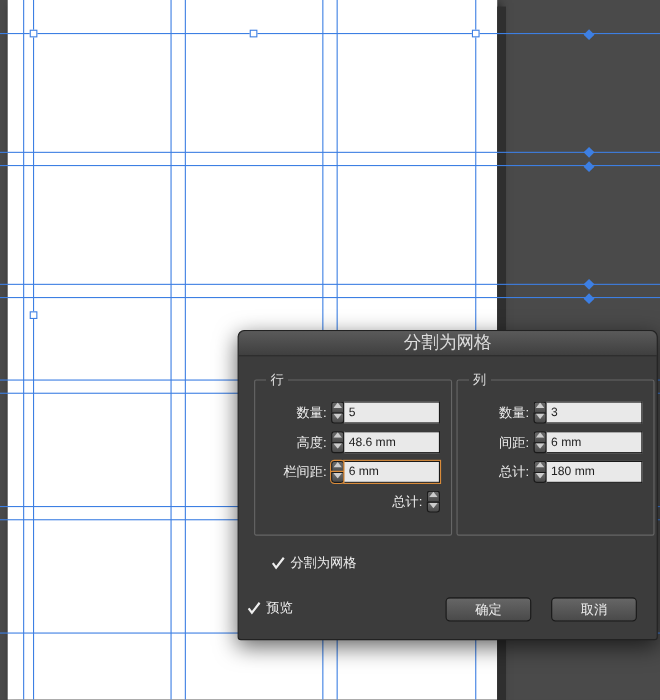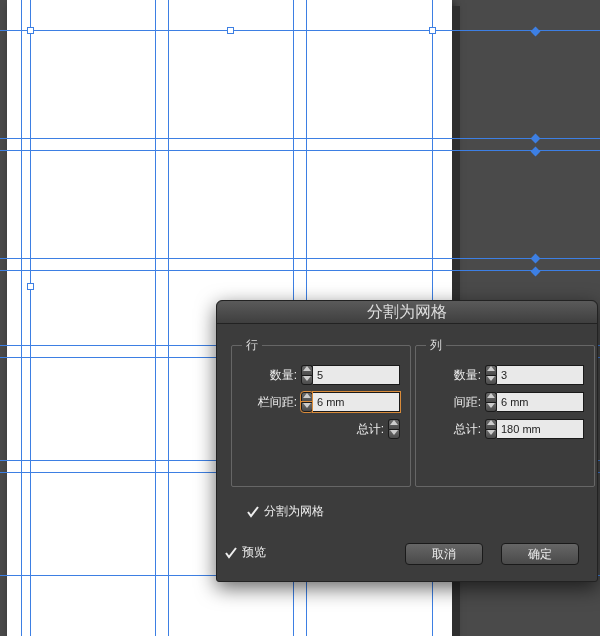--- a/index.html
+++ b/index.html
@@ -91,20 +91,36 @@
           </div>
         <div class="btn dn">
             <svg width="8" height="5">
               <polygon points="0,0 8,0 4,5" fill="#ccc"></polygon>
             </svg>
           </div>
       </div>
       <input class="num" value="5" style="">
     </div>
 
+    <div class="row">
+      <span class="lbl">高度:</span>
+      <div class="stepper">
+        <div class="btn up">
+            <svg width="8" height="5">
+              <polygon points="4,0 8,5 0,5" fill="#ccc"></polygon>
+            </svg>
+          </div>
+        <div class="btn dn">
+            <svg width="8" height="5">
+              <polygon points="0,0 8,0 4,5" fill="#ccc"></polygon>
+            </svg>
+          </div>
+      </div>
+      <input class="num" value="48.6 mm" style="">
+    </div>
 
     <div class="row focused">
       <span class="lbl">栏间距:</span>
       <div class="stepper">
         <div class="btn up">
             <svg width="8" height="5">
               <polygon points="4,0 8,5 0,5" fill="#ccc"></polygon>
             </svg>
           </div>
         <div class="btn dn">
@@ -197,16 +213,16 @@
   </div>
 
   <div class="check preview-check">
     <svg width="12" height="12">
         <polyline points="1,6 4,10 11,1" stroke="#eee" stroke-width="2" fill="none"></polyline>
       </svg>
     <span>预览</span>
   </div>
 
   <div class="buttons">
+    <button class="dlg">确定</button>
     <button class="dlg">取消</button>
-    <button class="dlg">确定</button>
   </div>
 </div>
 
 </body></html>

